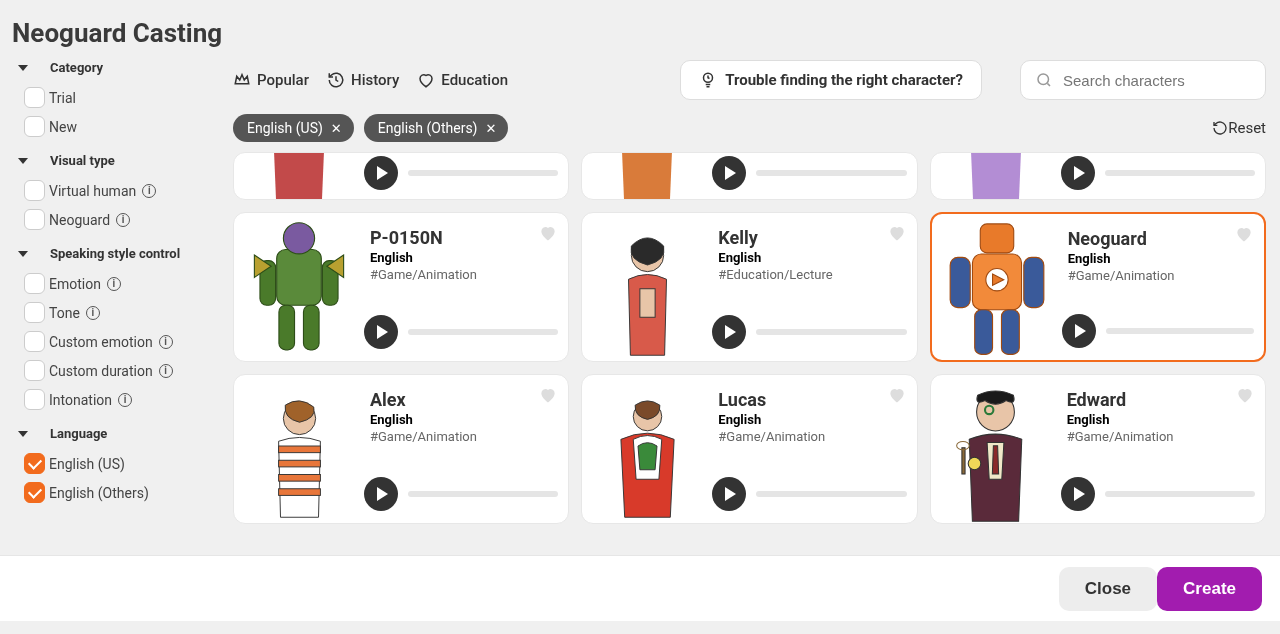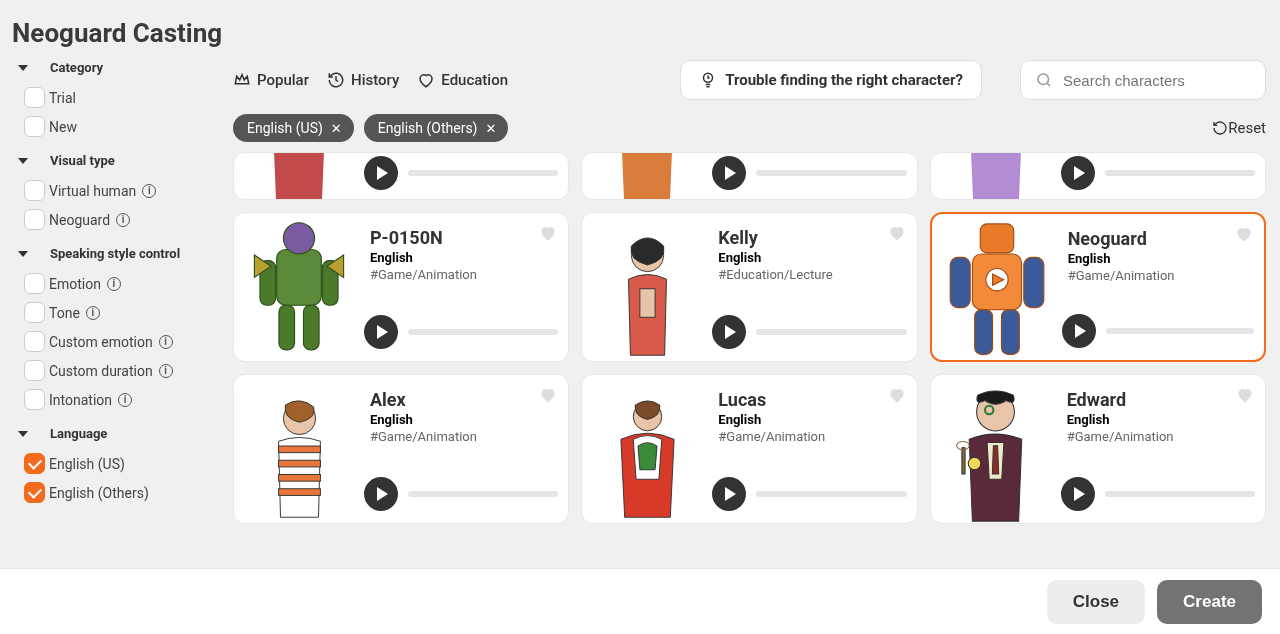--- a/index.html
+++ b/index.html
@@ -251,40 +251,39 @@
     flex: 1;
     height: 6px;
     background: #e5e5e5;
     border-radius: 3px;
   }
   .partial .play-row { margin-top: 2px; }
   .partial .info { justify-content: center; padding: 0 10px 6px 6px; }
   
   .footer {
     position: absolute;
-    bottom: 0; left: 0; right: 0;
+    bottom: 13px; left: 0; right: 0;
     height: 66px;
     background: #fff;
     border-top: 1px solid #e6e6e6;
     display: flex;
     align-items: center;
     justify-content: flex-end;
-    gap: 12px;
     padding: 0 18px;
   }
   .btn {
     border: none;
     border-radius: 10px;
     padding: 12px 26px;
     font-size: 17px;
     font-weight: 600;
     cursor: pointer;
   }
   .btn-close { background: #ededed; color: #333; }
-  .btn-create { background: #737373; color: #fff; }
+  .btn-create { background: #a21caf; color: #fff; }
   
   svg { display:block; }
 </style>
 </head>
 <body>
 
 <h1 class="page-title">Neoguard Casting</h1>
 
 <div class="main-area">
   <aside class="sidebar" id="sidebar">

